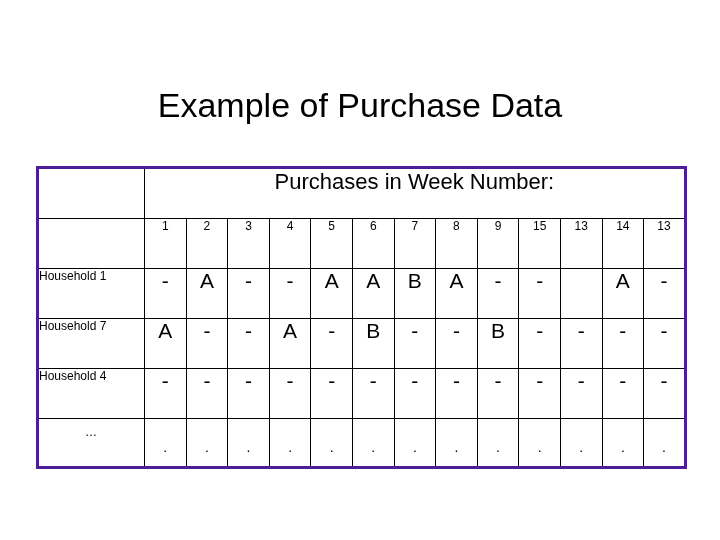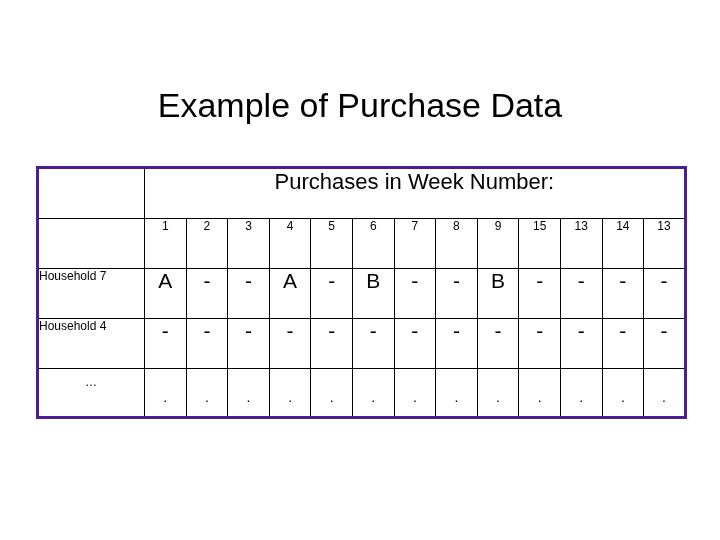--- a/index.html
+++ b/index.html
@@ -148,20 +148,36 @@
             <td class="week-num">6</td>
             <td class="week-num">7</td>
             <td class="week-num">8</td>
             <td class="week-num">9</td>
             <td class="week-num">15</td>
             <td class="week-num">13</td>
             <td class="week-num">14</td>
             <td class="week-num">13</td>
           </tr>
           <tr>
+            <td class="hh-label">Household 1</td>
+            <td class="data-cell">-</td>
+            <td class="data-cell">A</td>
+            <td class="data-cell">-</td>
+            <td class="data-cell">-</td>
+            <td class="data-cell">A</td>
+            <td class="data-cell">A</td>
+            <td class="data-cell">B</td>
+            <td class="data-cell">A</td>
+            <td class="data-cell">-</td>
+            <td class="data-cell">-</td>
+            <td class="data-cell"></td>
+            <td class="data-cell">A</td>
+            <td class="data-cell">-</td>
+          </tr>
+          <tr>
             <td class="hh-label">Household 7</td>
             <td class="data-cell">A</td>
             <td class="data-cell">-</td>
             <td class="data-cell">-</td>
             <td class="data-cell">A</td>
             <td class="data-cell">-</td>
             <td class="data-cell">B</td>
             <td class="data-cell">-</td>
             <td class="data-cell">-</td>
             <td class="data-cell">B</td>

